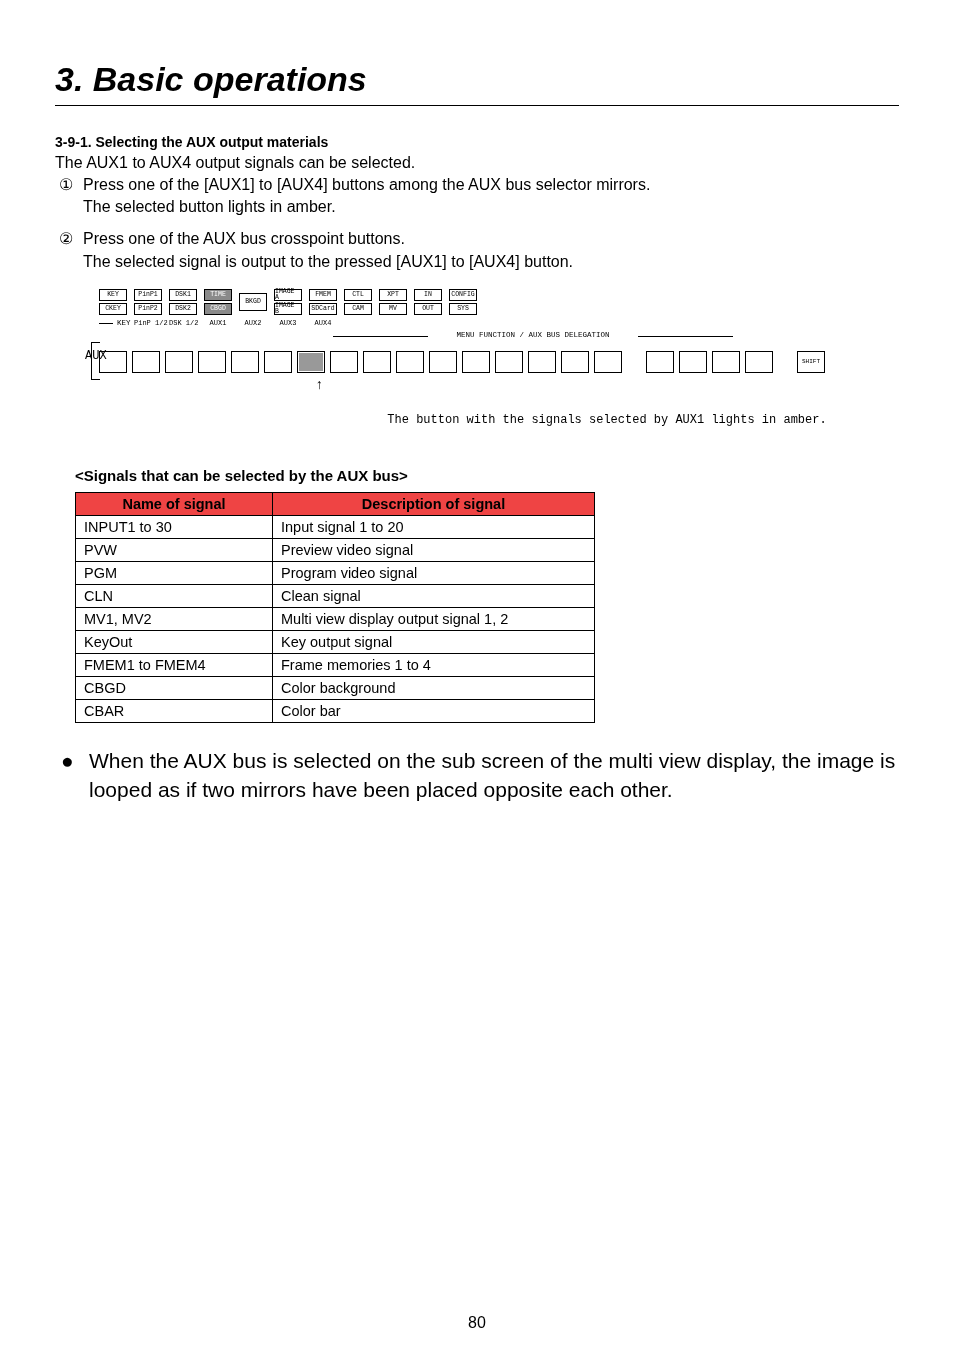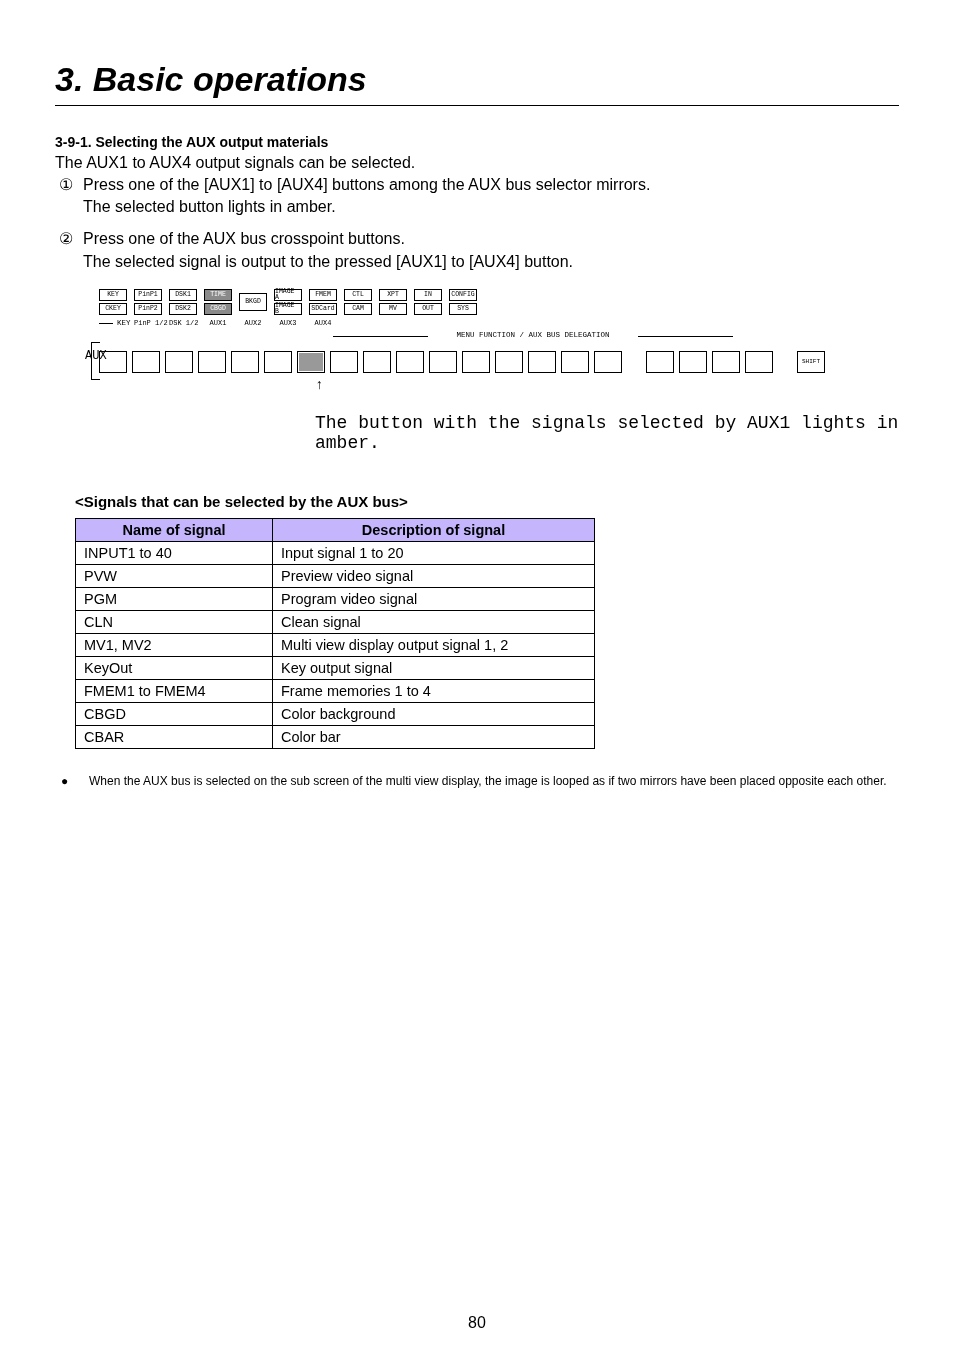--- a/index.html
+++ b/index.html
@@ -146,22 +146,23 @@
   }
   .xp.amber { background: #999; border:1.5px solid #000; box-shadow: inset 0 0 0 1px #fff;}
   .xp-gap { width: 14px; }
   .arrow {
     position: absolute;
     top: 88px;
     left: 250px;
     font-size: 14px;
   }
   .caption {
-    font-size: 18px;
+    font-size: 12px;
     margin: 14px 0 30px 250px;
+    text-align: center;
   }
   .bracket-aux{
     position:absolute;
     top:53px; left:26px;
     width:8px; height:36px;
     border-left:1px solid #000;
     border-top:1px solid #000;
     border-bottom:1px solid #000;
   }
   
@@ -175,26 +176,26 @@
     margin-left: 20px;
     width: 520px;
     font-size: 14.5px;
   }
   table.sigtable th, table.sigtable td {
     border: 1px solid #000;
     padding: 3px 8px;
     text-align: left;
   }
   table.sigtable th {
-    background: #c4b5fd;
+    background: #ef4444;
     font-weight: bold;
     text-align: center;
   }
   .note {
-    font-size: 12px;
+    font-size: 21px;
     margin: 24px 0 0 20px;
     text-indent: -14px;
     padding-left: 14px;
     line-height: 1.35;
   }
   .note .bullet {
     display: inline-block;
     width: 14px;
   }
   .page-num {
@@ -334,21 +335,21 @@
 
   <table class="sigtable">
     <thead>
       <tr>
         <th style="width:180px;">Name of signal</th>
         <th>Description of signal</th>
       </tr>
     </thead>
     <tbody>
       <tr>
-          <td>INPUT1 to 40</td>
+          <td>INPUT1 to 30</td>
           <td>Input signal 1 to 20</td>
         </tr>
       <tr>
           <td>PVW</td>
           <td>Preview video signal</td>
         </tr>
       <tr>
           <td>PGM</td>
           <td>Program video signal</td>
         </tr>

